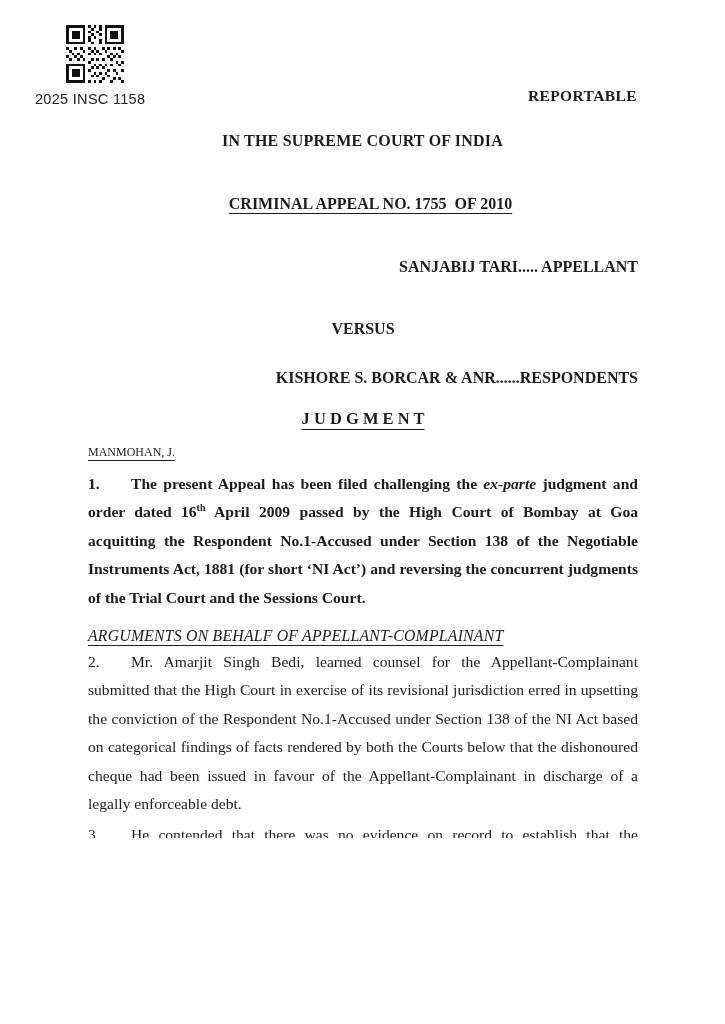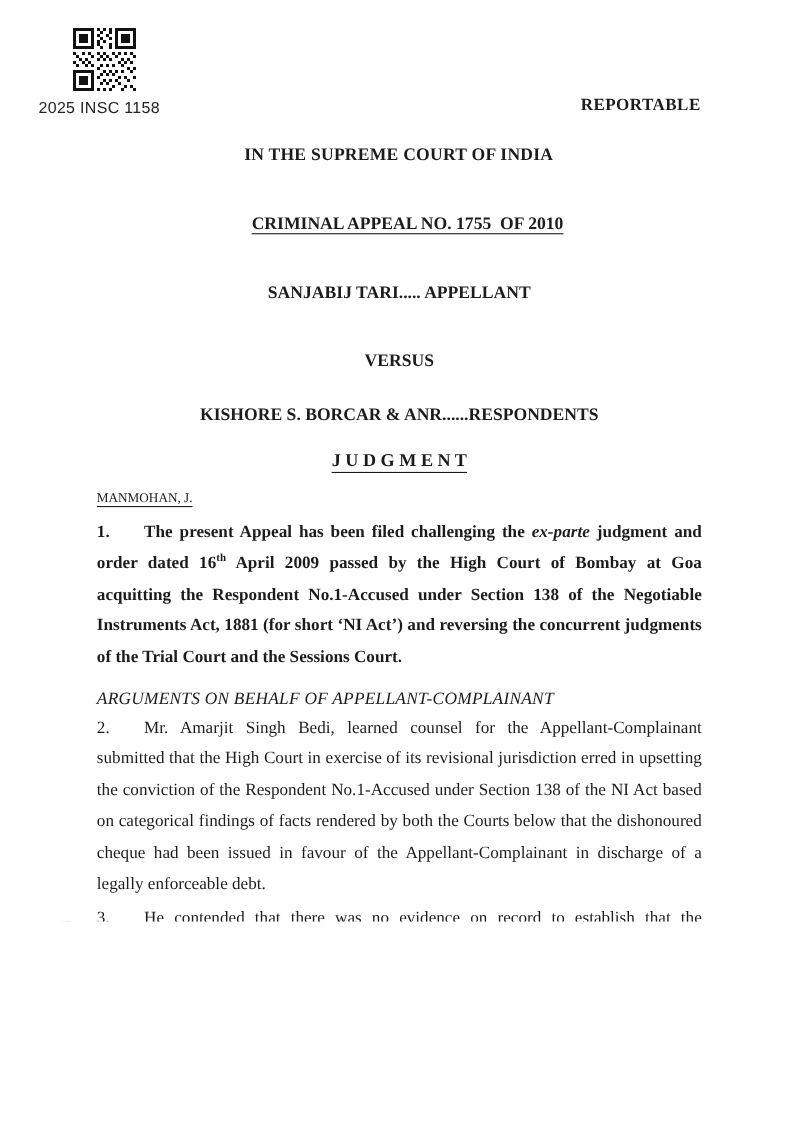--- a/index.html
+++ b/index.html
@@ -26,41 +26,41 @@
   .court-block{ text-align:center; margin-top:24px; line-height:19px; }
   .court-line{ font-weight:bold; font-size:16px; letter-spacing:.2px; }
   .appeal-no{
     text-align:center; margin-top:27px; font-weight:bold; font-size:16px;
     white-space:pre;
   }
   .appeal-no span{ text-decoration:underline; text-underline-offset:4px; }
   
   .content{ padding:0 87px 0 88px; }
   .party-row{
-    display:flex; justify-content:center; font-weight:bold; font-size:16px;
+    display:flex; justify-content:flex-end; font-weight:bold; font-size:16px;
   }
   .row-appellant{ margin-top:27px; }
   .versus{ text-align:center; font-weight:bold; font-size:16px; margin-top:44px; }
   .row-respondent{ margin-top:31px; }
   .judgment-heading{ text-align:center; margin-top:22px; font-weight:bold; font-size:16.5px; }
   .judgment-heading span{ text-decoration:underline; text-underline-offset:5px; }
   .judge-name{ margin-top:16px; font-weight:normal; font-size:12px; }
   .judge-name span{ text-decoration:underline; text-underline-offset:4px; }
   
   .para{
     font-size:15.6px; line-height:28.4px; text-align:justify; margin-top:3px;
   }
   .para-first{ margin-top:10px;font-weight:bold; }
   .para-num{ display:inline-block; width:43px; }
   .italic{ font-style:italic; }
   sup.ord{ font-size:10px; vertical-align:super; line-height:0; }
   .section-heading{
     margin-top:15px; font-style:italic; font-size:15.8px; letter-spacing:.2px;
   }
-  .section-heading span{ text-underline-offset:4px; }
+  .section-heading span{ text-decoration:underline; text-underline-offset:4px; }
   
   .stamp{
     position:absolute; left:35px; top:838px; width:110px;
     font-family:"Liberation Sans", sans-serif; color:#333;
   }
   .stamp-line1{ font-size:6.5px; line-height:9px; }
   .stamp-small{ font-size:6px; line-height:7.5px; }
   .stamp-mark{
     position:absolute; left:12px; top:-14px;
     font-family:"Liberation Serif", serif; font-weight:bold;

